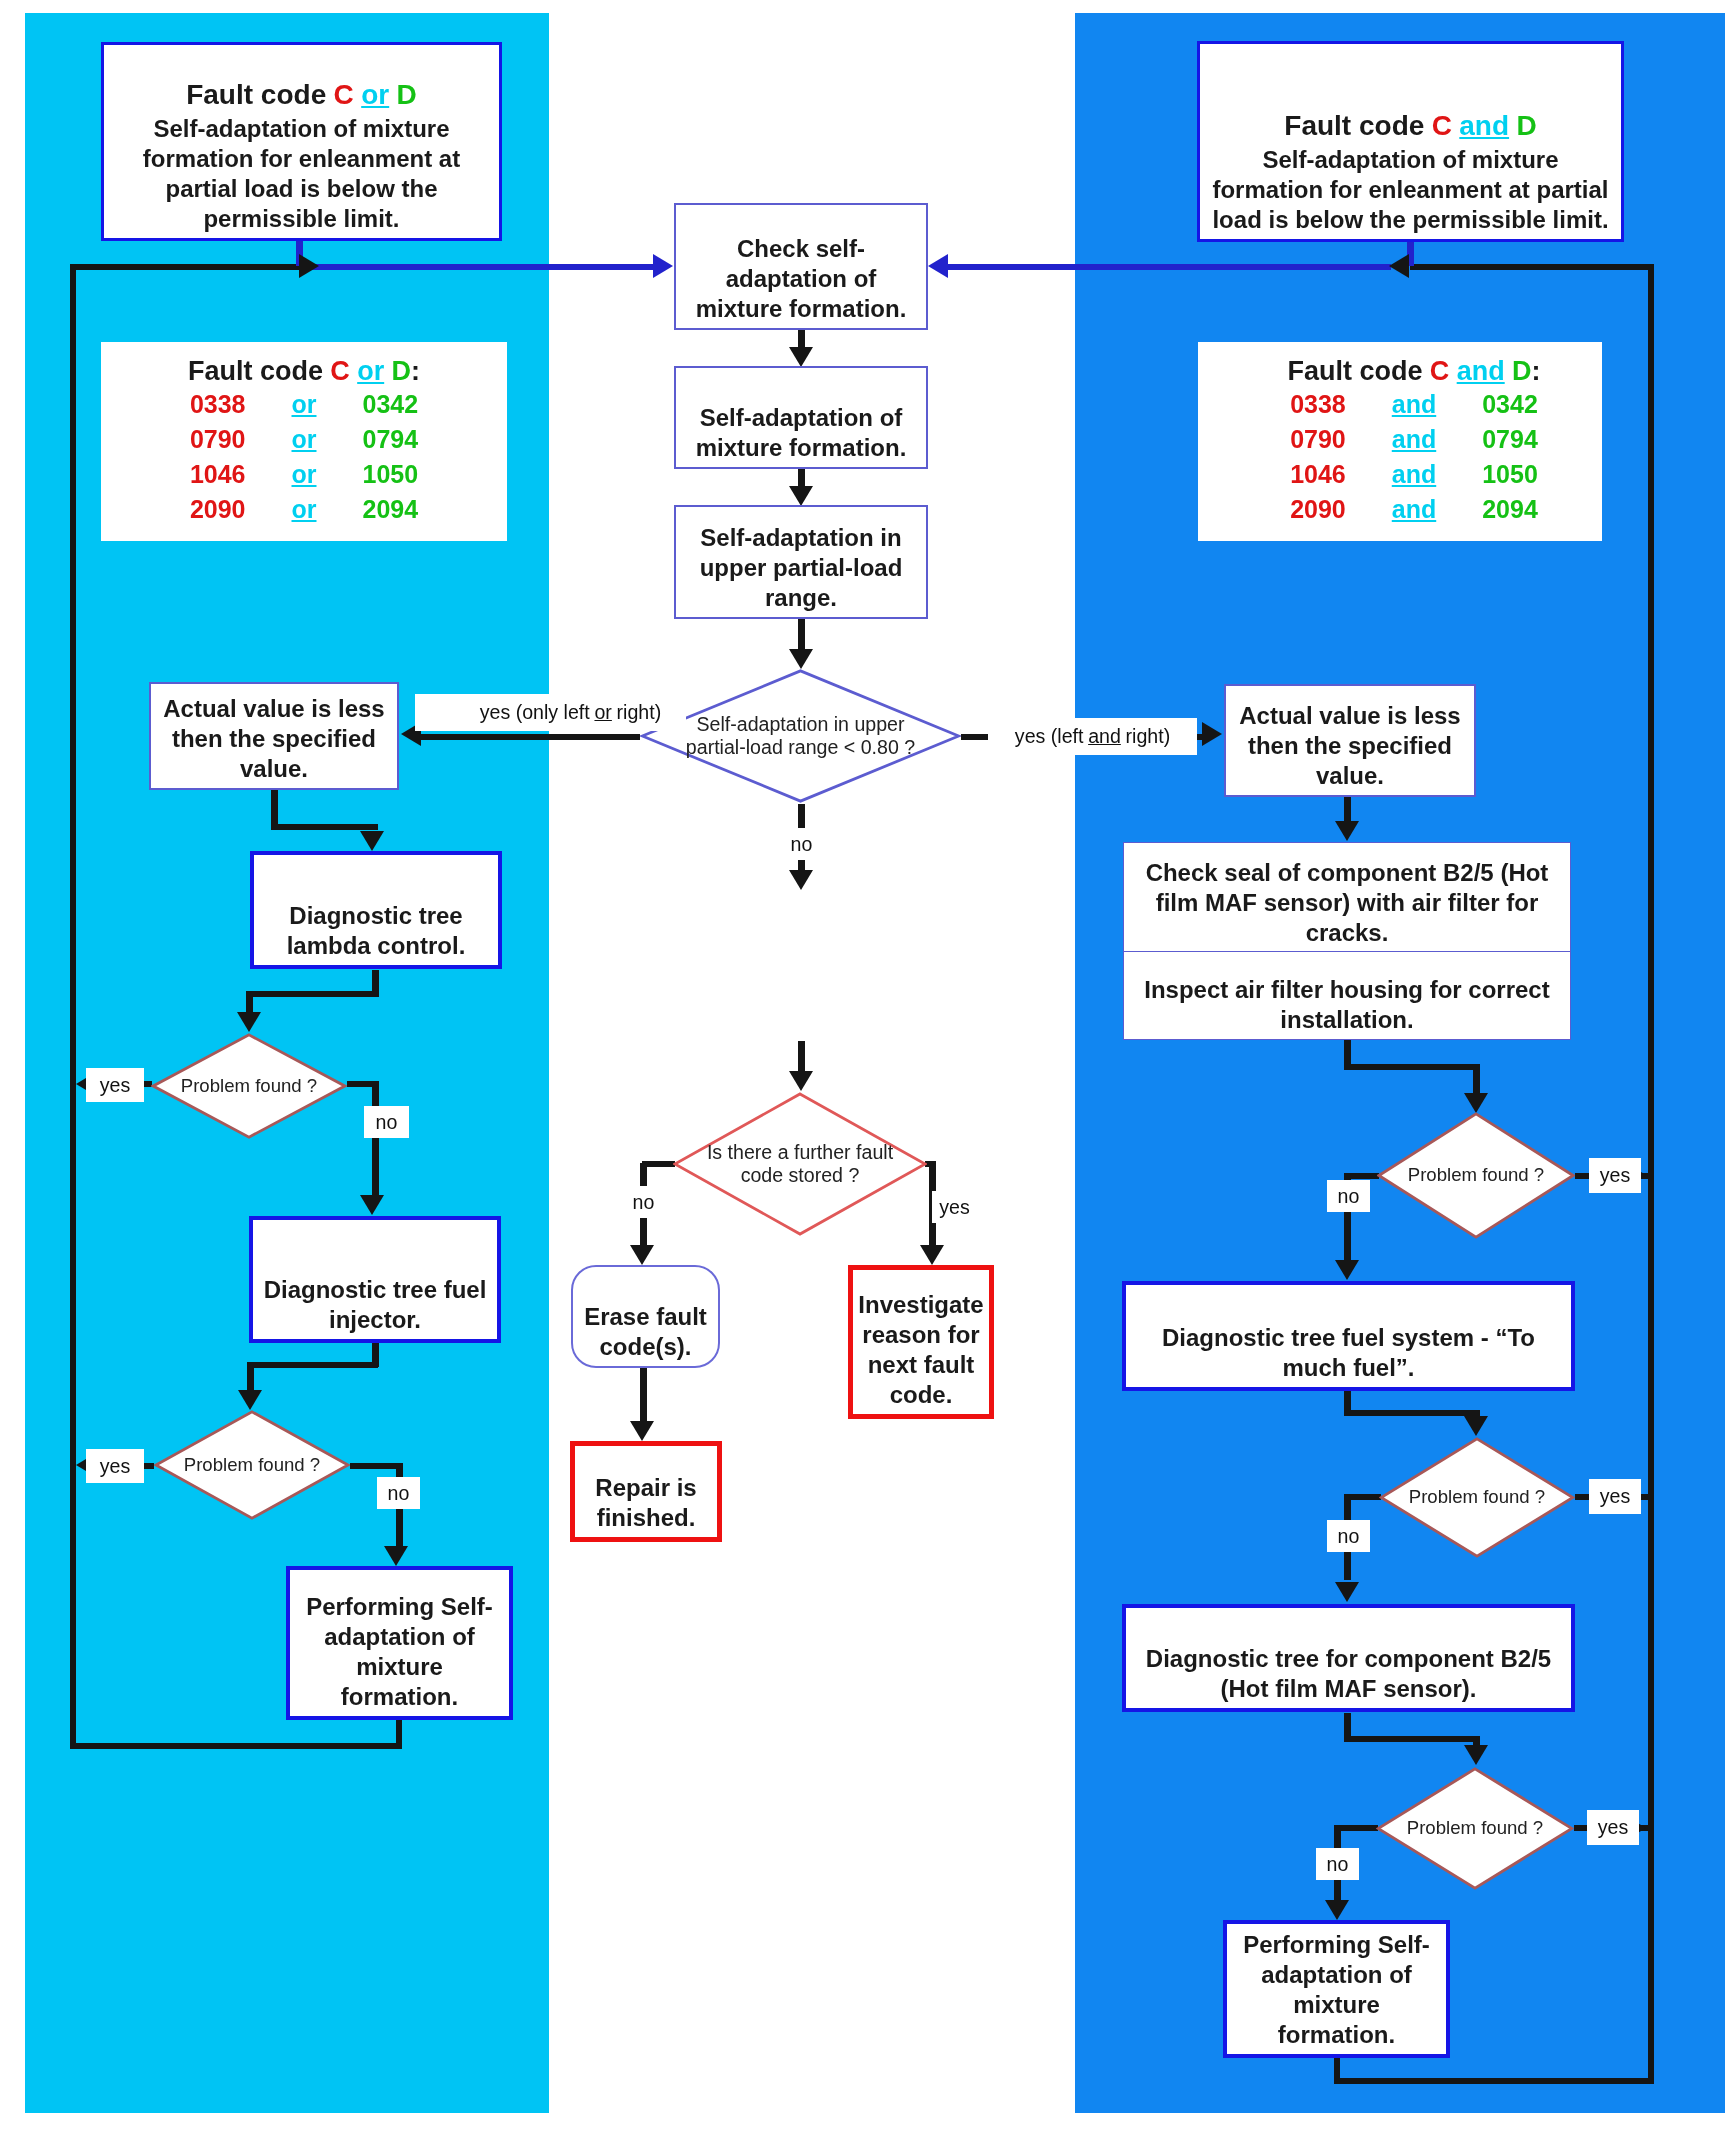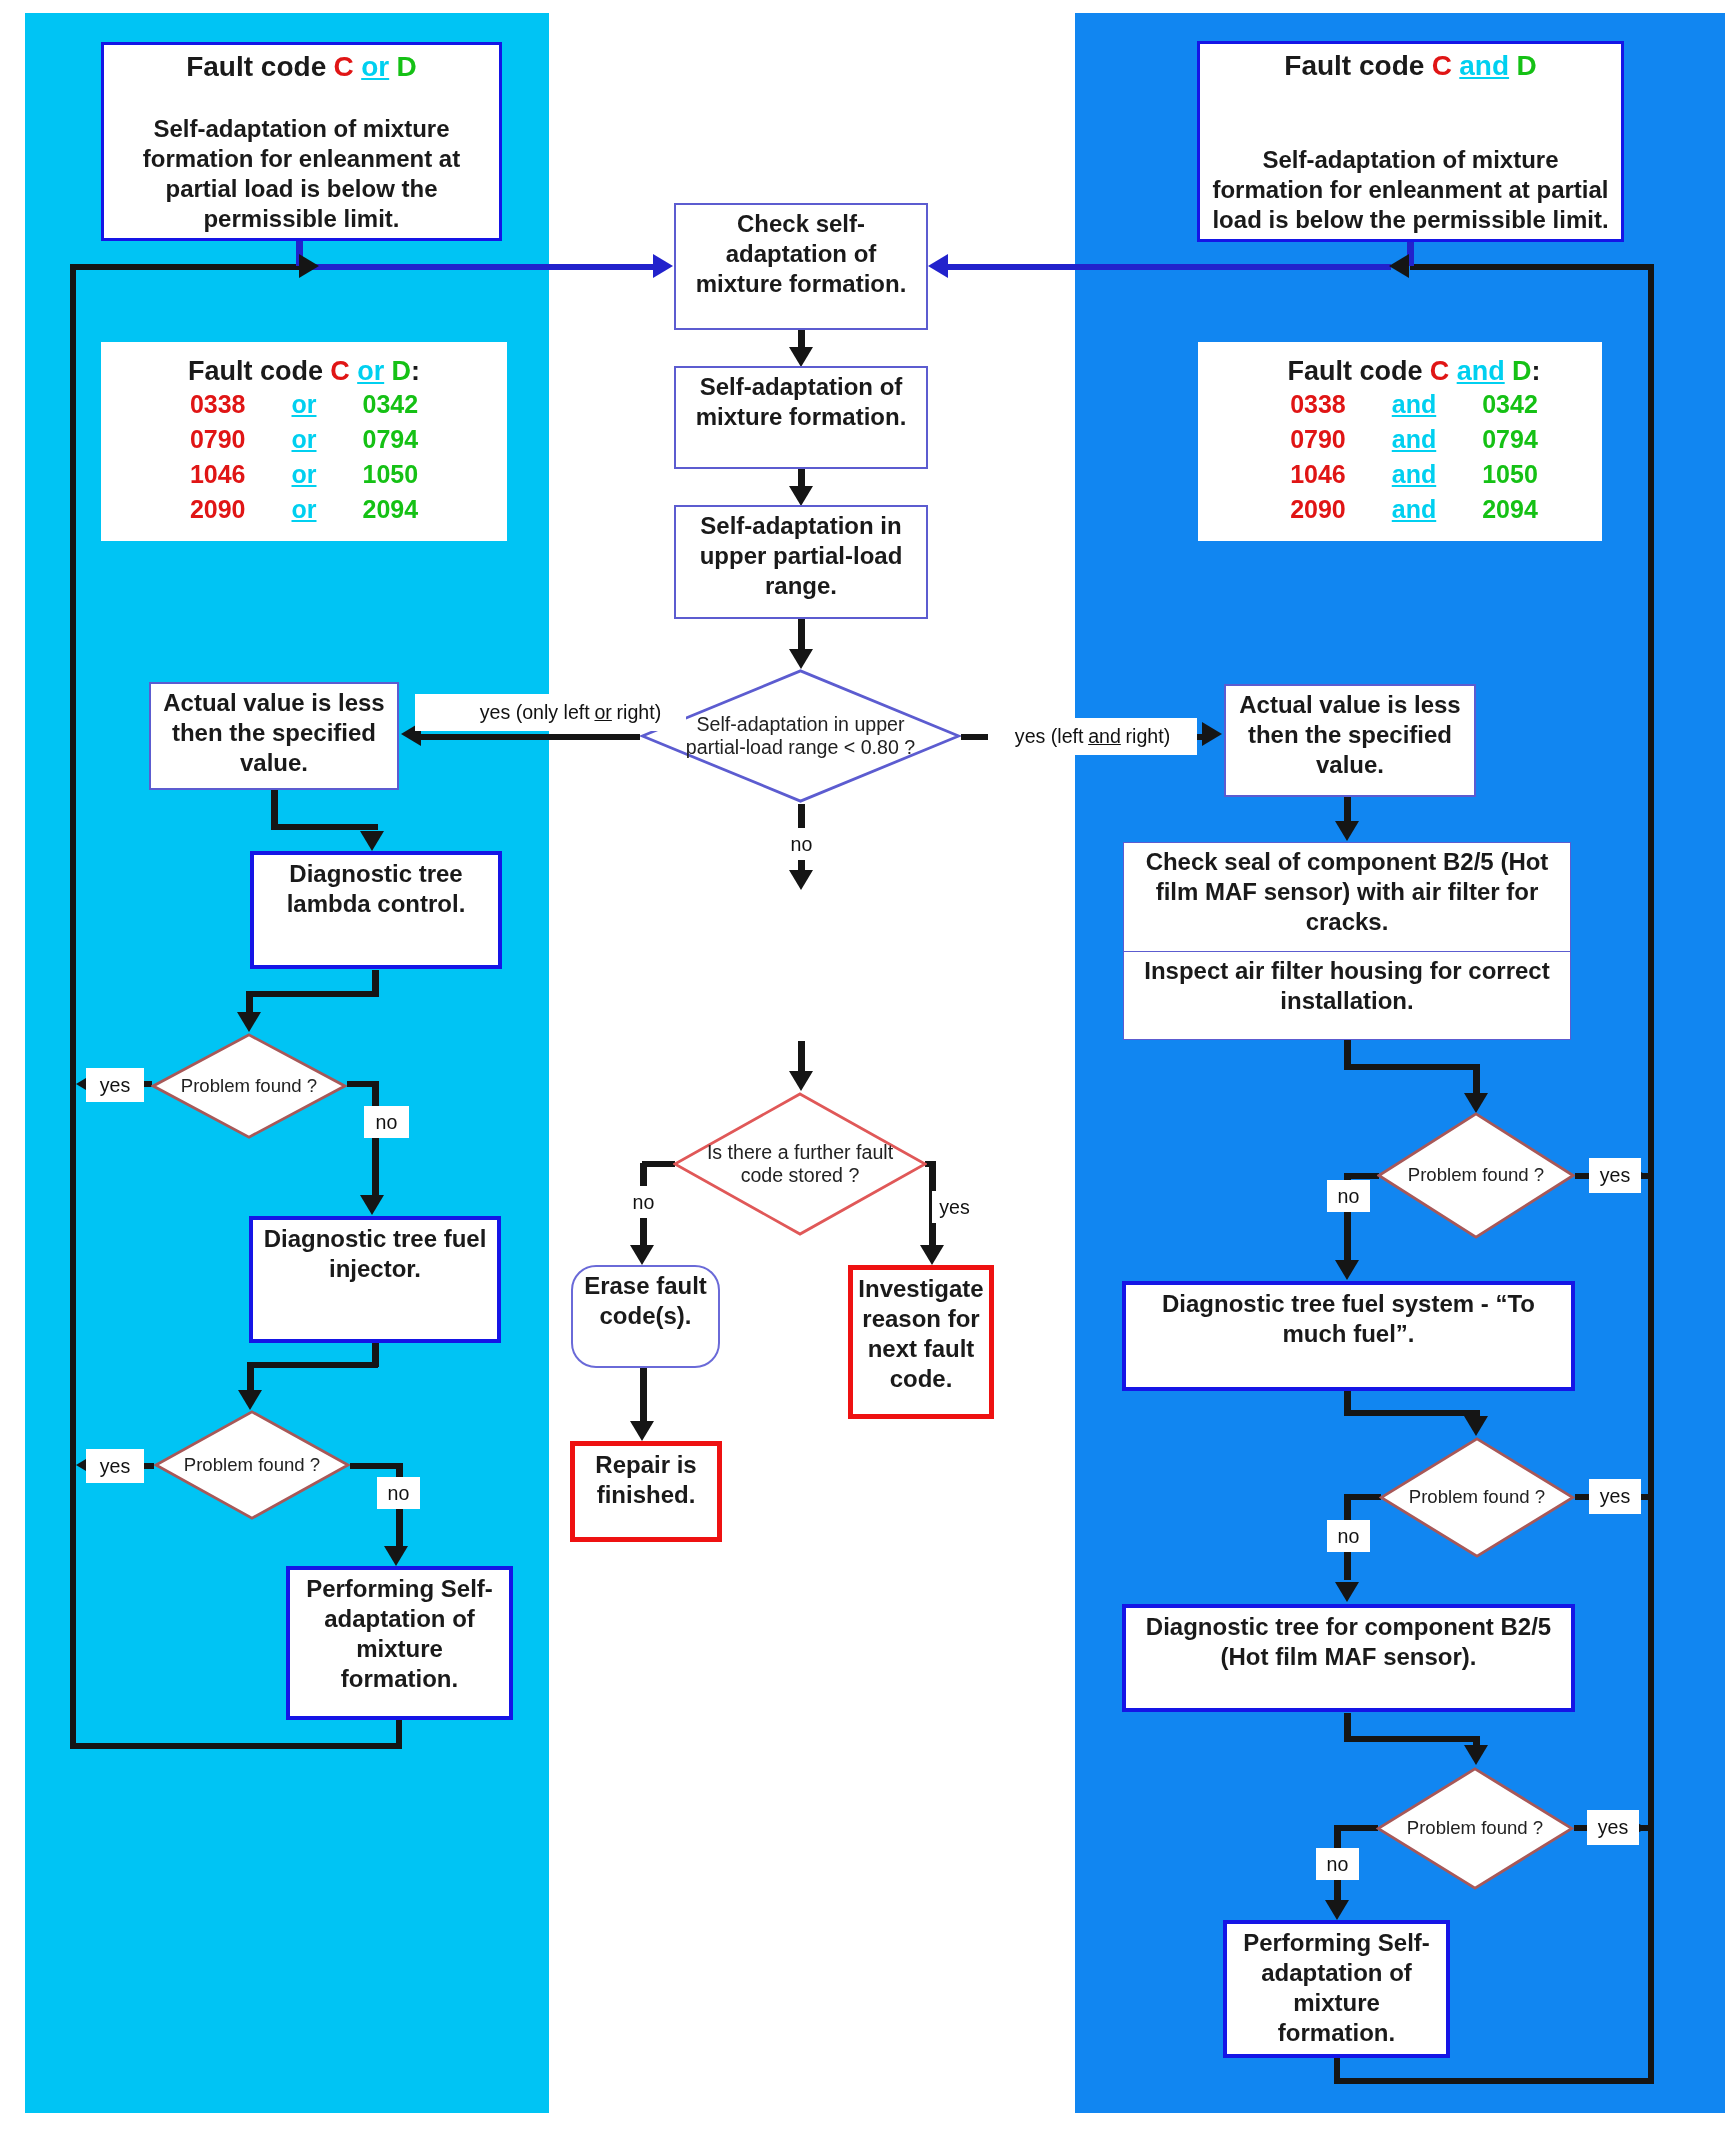--- a/index.html
+++ b/index.html
@@ -7,21 +7,21 @@
          font-family:"Liberation Sans","DejaVu Sans",sans-serif;color:#1a1a1a;}
   .panel{position:absolute;}
   .ln{position:absolute;background:#151515;}
   .ln.blue{background:#2222cc;}
   .ah{position:absolute;width:0;height:0;}
   .ah.d{border-left:12px solid transparent;border-right:12px solid transparent;border-top:20.5px solid #151515;}
   .ah.l{border-top:12px solid transparent;border-bottom:12px solid transparent;border-right:20.5px solid #151515;}
   .ah.r{border-top:12px solid transparent;border-bottom:12px solid transparent;border-left:20.5px solid #151515;}
   .ah.bl.r{border-left-color:#2222cc;}
   .ah.bl.l{border-right-color:#2222cc;}
-  .box{position:absolute;background:#fff;display:flex;flex-direction:column;align-items:center;justify-content:space-between;
+  .box{position:absolute;background:#fff;display:flex;flex-direction:column;align-items:center;justify-content:flex-end;
        text-align:center;font-weight:bold;font-size:24px;line-height:1.25;padding:3.7px 7.5px;box-sizing:border-box;}
   .thin{border:2.8px solid #5c5cd0;}
   .thick{border:4.7px solid #1515e6;}
   .redthin{border:2.8px solid #e04848;}
   .redthick{border:5.6px solid #ee1111;}
   .erasebd{border:2.8px solid #6a6ad8;}
   .faultbox{border:3.7px solid #1515e6;}
   .ft{font-size:28px;font-weight:bold;white-space:nowrap;}
   .ft span{margin:0 3.7px;}
   .body27{font-size:24px;font-weight:bold;margin-top:1.9px;}

